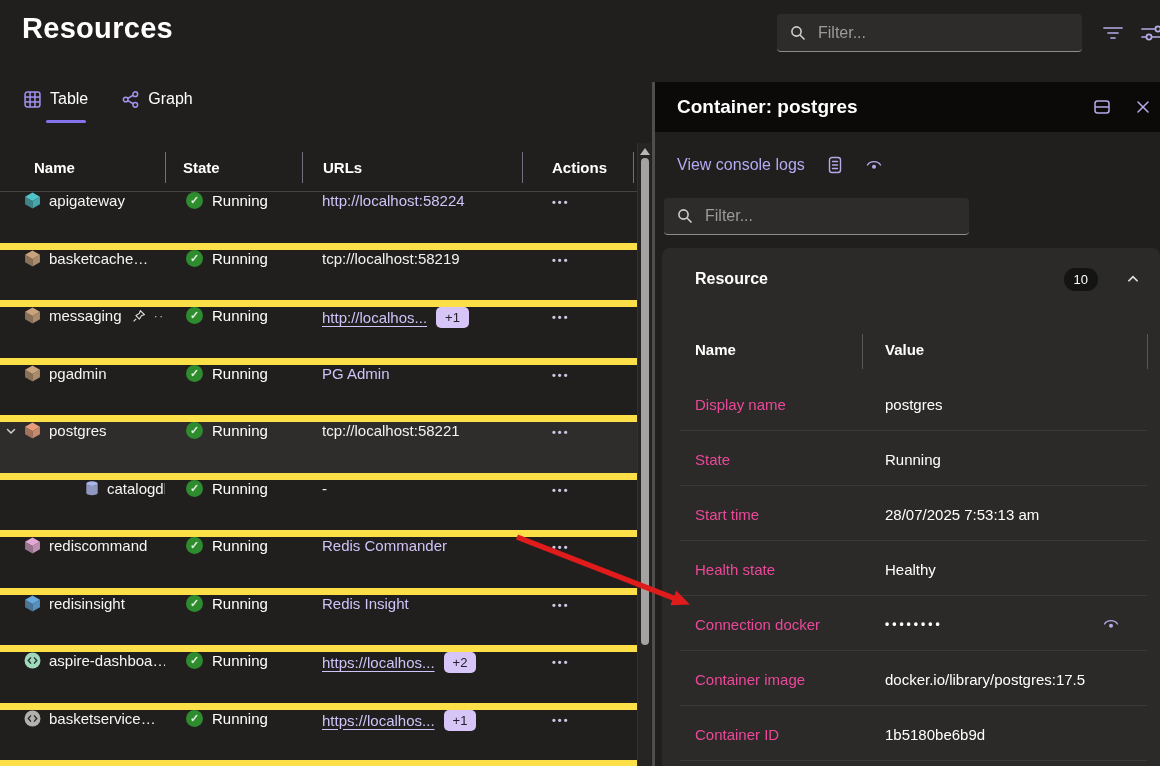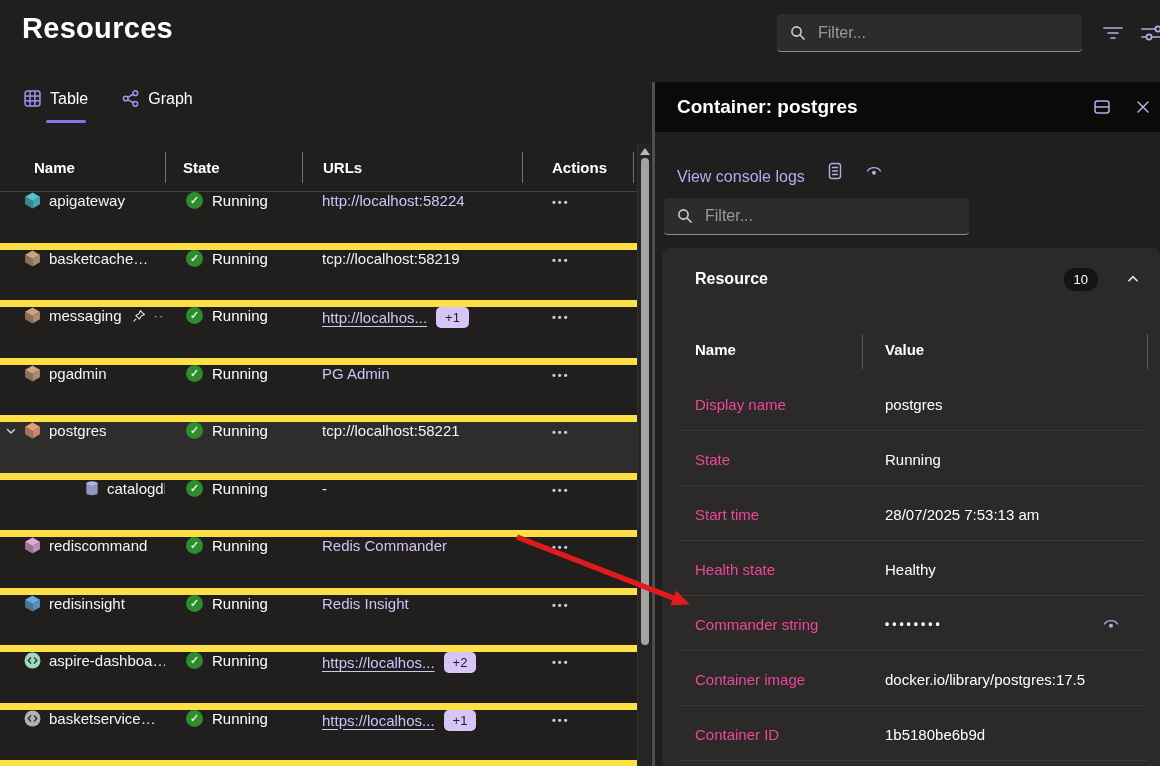--- a/index.html
+++ b/index.html
@@ -22,21 +22,21 @@
   .top-filter .mag{margin:0 12px 0 13px; color:#cfcecd;}
   .filter-input{flex:1; background:transparent; border:none; outline:none; color:#e8e8e8;
     font-size:16px; font-family:"Liberation Sans",sans-serif;}
   .filter-input::placeholder{color:#9d9b99;}
   .icon-btn{color:#b5abe9; cursor:pointer;}
   .funnel{left:1102px; top:24px;}
   .sliders{left:1140px; top:22px;}
 
   
   .tabs{left:24px; top:90px; display:flex; gap:34px; align-items:center;}
-  .tab{display:flex; align-items:flex-start; gap:9px; font-size:16px; color:#ffffff; cursor:pointer;}
+  .tab{display:flex; align-items:flex-end; gap:9px; font-size:16px; color:#ffffff; cursor:pointer;}
   .tab .ticon{color:#a394f0;}
   .tab-underline{left:46px; top:120px; width:40px; height:3px; background:var(--accent,#8573ee); border-radius:2px;}
 
   
   .thead{left:0; top:143px; width:637px; height:49px; border-bottom:1px solid #454340;
     display:flex; align-items:center; font-size:15px; font-weight:700;}
   .th-name{padding-left:34px; width:165px;}
   .th-state{padding-left:18px; width:137px;}
   .th-urls{padding-left:21px; width:220px;}
   .th-actions{padding-left:30px; flex:1;}
@@ -76,21 +76,21 @@
   
   .panel{left:655px; top:82px; width:505px; bottom:0;}
   .panel-header{position:absolute; left:0; top:0; right:0; height:50px; background:#0b0a09;
     display:flex; align-items:center;}
   .panel-title{padding-left:22px; font-size:19px; font-weight:700;}
   .ph-icon{position:absolute; top:15px; color:#b5abe9; cursor:pointer;}
   .split{right:48px;}
   .close{right:7px;}
 
   .console-row{position:absolute; left:22px; top:74px; display:flex; align-items:center; gap:22px;}
-  .console-link{color:#b5abf3; font-size:16px; text-decoration:none; cursor:pointer;margin-top:12px;}
+  .console-link{color:#b5abf3; font-size:16px; text-decoration:none; cursor:pointer;}
   .panel-filter{position:absolute; left:9px; top:116px; width:305px; height:37px; background:#2d2c2b;
     border-radius:4px; border-bottom:1px solid #8f8d8b; display:flex; align-items:center;}
   .panel-filter .mag{margin:0 12px 0 13px; color:#cfcecd;}
 
   .section{position:absolute; left:7px; top:166px; right:0; bottom:0; background:#2b2a29;
     border-radius:8px 8px 0 0;}
   .sec-title{position:absolute; left:33px; top:22px; font-size:16px; font-weight:700;}
   .count-badge{position:absolute; right:62px; top:20px; background:#141413; color:#fff;
     font-size:13px; padding:4px 10px; border-radius:11px;}
   .sec-chev{position:absolute; right:20px; top:24px; color:#e3e3e3; cursor:pointer;}
@@ -483,21 +483,21 @@
       </div>
       <div class="kv-row">
         <span class="kv-label">Start time</span>
         <span class="kv-value">28/07/2025 7:53:13 am</span>
       </div>
       <div class="kv-row">
         <span class="kv-label">Health state</span>
         <span class="kv-value">Healthy</span>
       </div>
       <div class="kv-row">
-        <span class="kv-label">Commander string</span>
+        <span class="kv-label">Connection docker</span>
         <span class="kv-value masked">••••••••</span>
         <span class="kv-eye">
           <svg width="18" height="16" viewBox="0 0 18 16" fill="none" stroke="currentColor" stroke-width="1.4" stroke-linecap="round">
             <path d="M2.5 8 a7.2 6 0 0 1 13 0"></path>
               <circle cx="9" cy="9.8" r="2" fill="currentColor" stroke="none"></circle>
           </svg>
         </span>
       </div>
       <div class="kv-row">
         <span class="kv-label">Container image</span>

